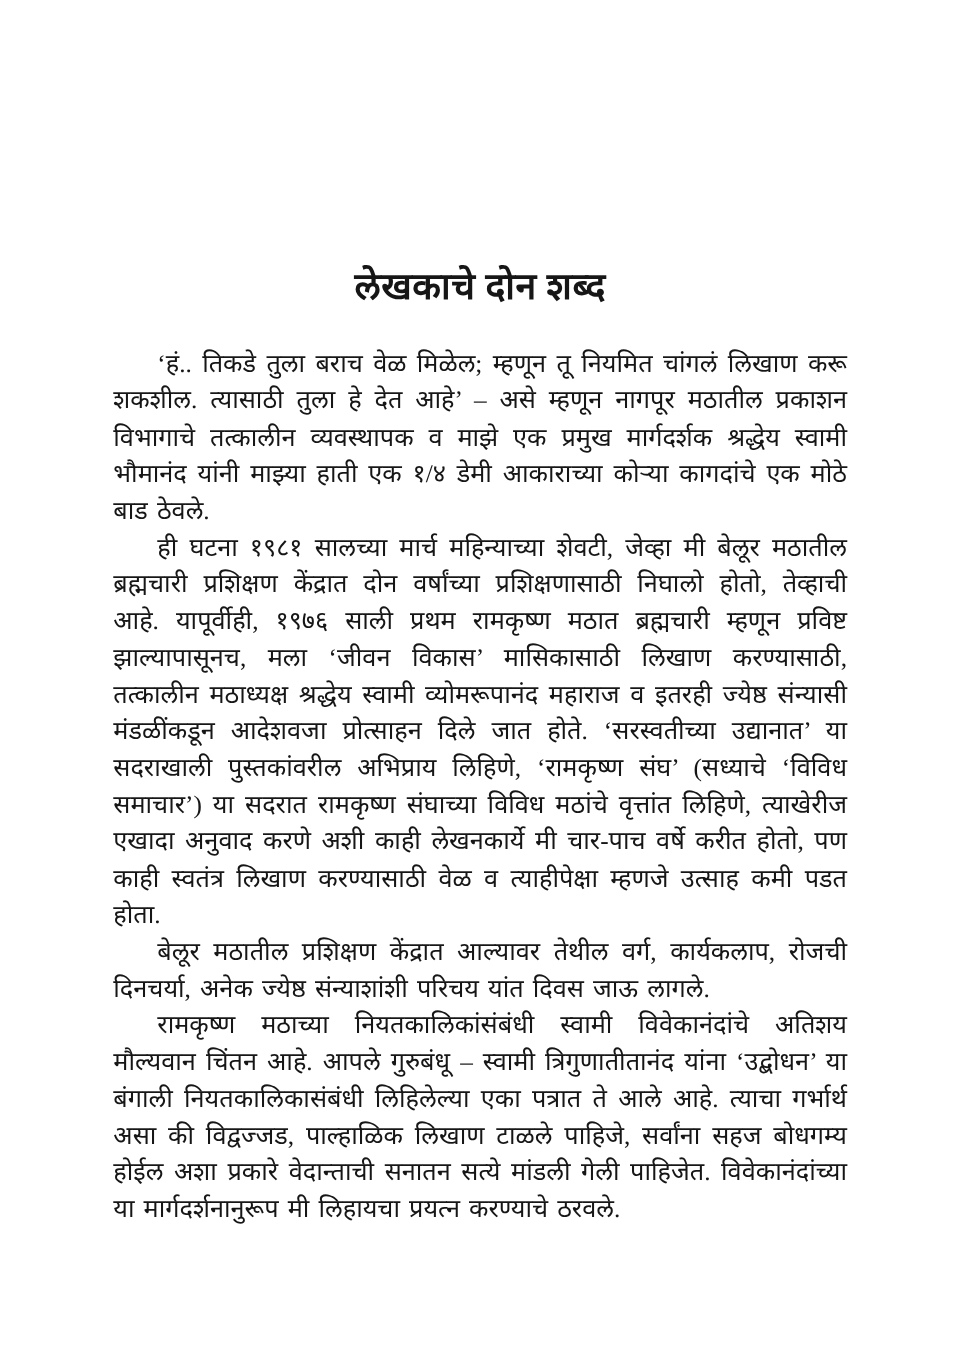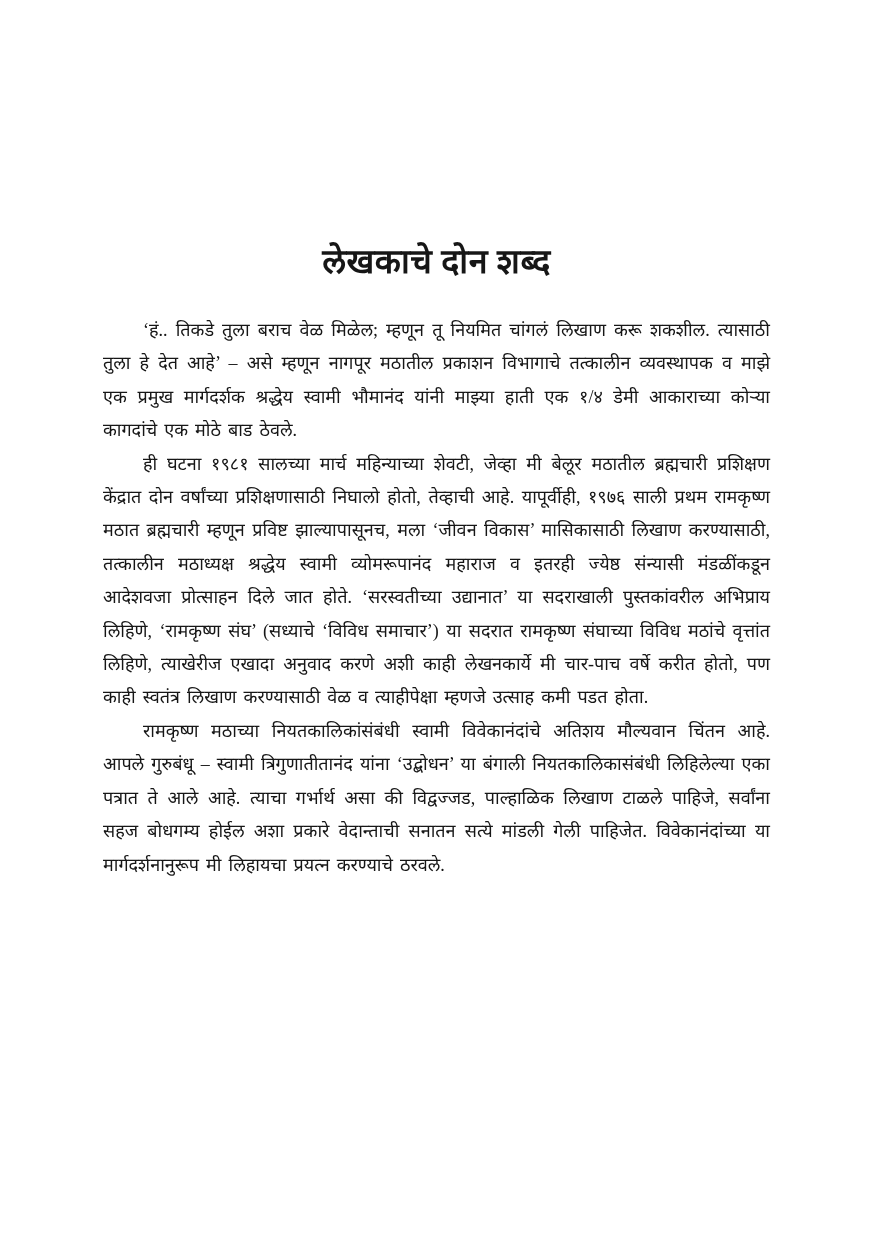--- a/index.html
+++ b/index.html
@@ -27,36 +27,37 @@
     margin: 0 0 30px 0;
     font-size: 34px;
     line-height: 44px;
     font-weight: 700;
     text-align: center;
     letter-spacing: 0.5px;
     color: var(--text-color, #161616);
   }
   .para {
     margin: 0;
-    font-size: 18px;
+    font-size: 23px;
     line-height: 33.4px;
     text-align: justify;
     text-indent: 40px;
     word-spacing: 2.5px;
     color: var(--text-color, #161616);
   }
 </style>
 </head>
 <body>
 
 <div class="page">
   <div class="content">
     <h1 class="title">लेखकाचे दोन शब्द</h1>
 
     <p class="para">‘हं.. तिकडे तुला बराच वेळ मिळेल; म्हणून तू नियमित चांगलं लिखाण करू शकशील. त्यासाठी तुला हे देत आहे’ – असे म्हणून नागपूर मठातील प्रकाशन विभागाचे तत्कालीन व्यवस्थापक व माझे एक प्रमुख मार्गदर्शक श्रद्धेय स्वामी भौमानंद यांनी माझ्या हाती एक १/४ डेमी आकाराच्या कोऱ्या कागदांचे एक मोठे बाड ठेवले.</p>
 
     <p class="para">ही घटना १९८१ सालच्या मार्च महिन्याच्या शेवटी, जेव्हा मी बेलूर मठातील ब्रह्मचारी प्रशिक्षण केंद्रात दोन वर्षांच्या प्रशिक्षणासाठी निघालो होतो, तेव्हाची आहे. यापूर्वीही, १९७६ साली प्रथम रामकृष्ण मठात ब्रह्मचारी म्हणून प्रविष्ट झाल्यापासूनच, मला ‘जीवन विकास’ मासिकासाठी लिखाण करण्यासाठी, तत्कालीन मठाध्यक्ष श्रद्धेय स्वामी व्योमरूपानंद महाराज व इतरही ज्येष्ठ संन्यासी मंडळींकडून आदेशवजा प्रोत्साहन दिले जात होते. ‘सरस्वतीच्या उद्यानात’ या सदराखाली पुस्तकांवरील अभिप्राय लिहिणे, ‘रामकृष्ण संघ’ (सध्याचे ‘विविध समाचार’) या सदरात रामकृष्ण संघाच्या विविध मठांचे वृत्तांत लिहिणे, त्याखेरीज एखादा अनुवाद करणे अशी काही लेखनकार्ये मी चार-पाच वर्षे करीत होतो, पण काही स्वतंत्र लिखाण करण्यासाठी वेळ व त्याहीपेक्षा म्हणजे उत्साह कमी पडत होता.</p>
 
+    <p class="para">बेलूर मठातील प्रशिक्षण केंद्रात आल्यावर तेथील वर्ग, कार्यकलाप, रोजची दिनचर्या, अनेक ज्येष्ठ संन्याशांशी परिचय यांत दिवस जाऊ लागले.</p>
 
 
     <p class="para">रामकृष्ण मठाच्या नियतकालिकांसंबंधी स्वामी विवेकानंदांचे अतिशय मौल्यवान चिंतन आहे. आपले गुरुबंधू – स्वामी त्रिगुणातीतानंद यांना ‘उद्बोधन’ या बंगाली नियतकालिकासंबंधी लिहिलेल्या एका पत्रात ते आले आहे. त्याचा गर्भार्थ असा की विद्वज्जड, पाल्हाळिक लिखाण टाळले पाहिजे, सर्वांना सहज बोधगम्य होईल अशा प्रकारे वेदान्ताची सनातन सत्ये मांडली गेली पाहिजेत. विवेकानंदांच्या या मार्गदर्शनानुरूप मी लिहायचा प्रयत्न करण्याचे ठरवले.</p>
   </div>
 </div>
 
 </body></html>

